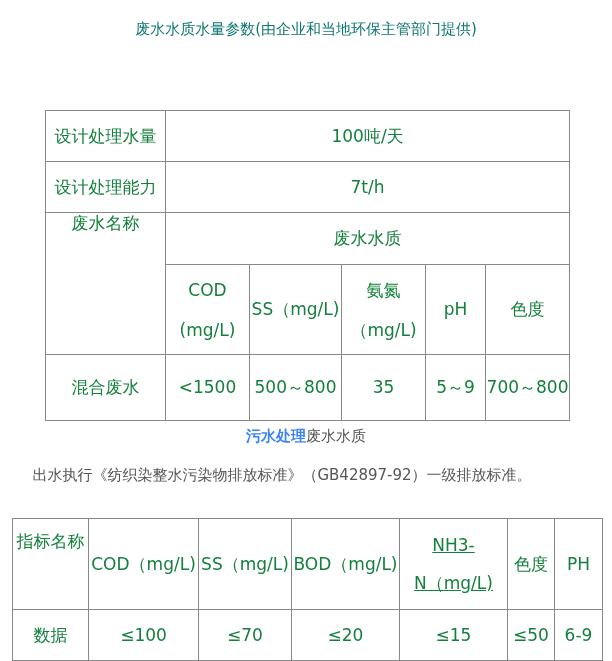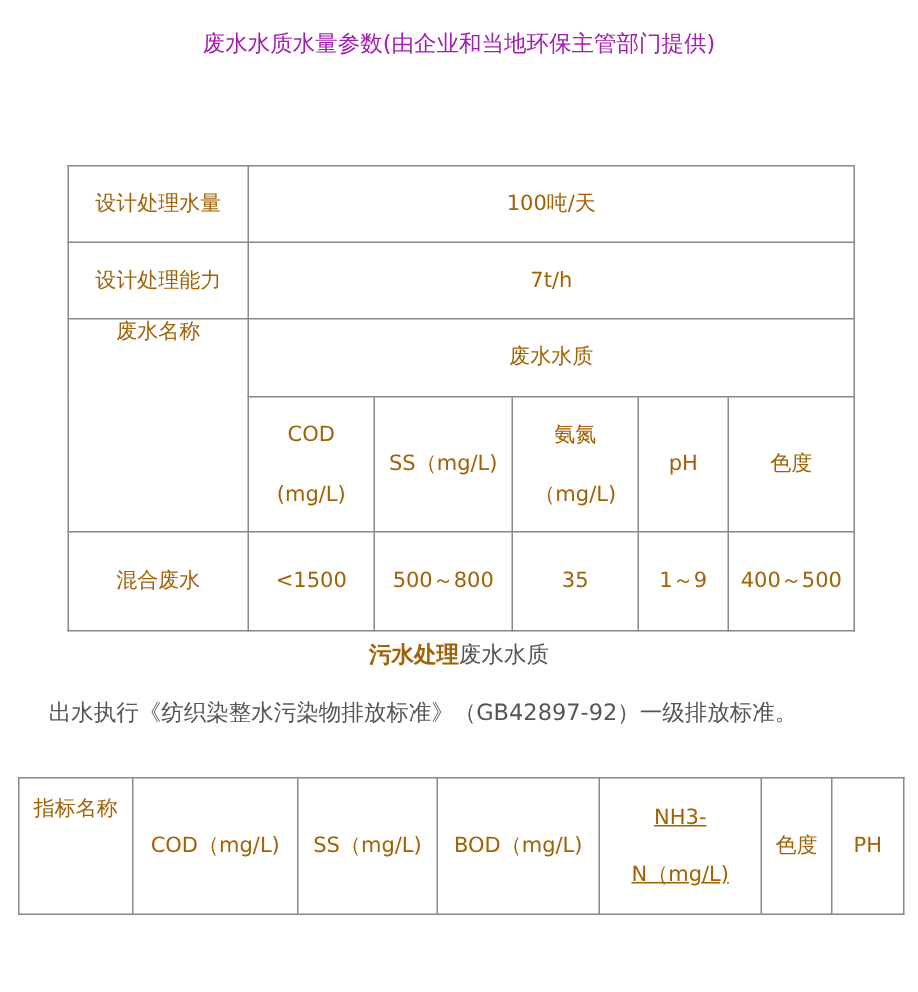--- a/index.html
+++ b/index.html
@@ -1,24 +1,24 @@
 <!DOCTYPE html>
 <html><head>
 <meta charset="utf-8">
 <style>
   html, body { margin:0; padding:0; background:#ffffff; }
   body { width:612px; height:661px; position:relative; overflow:hidden;
          font-family:"DejaVu Sans","Liberation Sans",sans-serif; color:#555555; font-size:15px; }
-  .title { position:absolute; top:20px; left:0; width:612px; text-align:center; font-size:15px; color:#a21caf; }
+  .title { position:absolute; top:20px; left:0; width:612px; text-align:center; font-size:15px; color:#0f766e; }
   table { border-collapse:collapse; position:absolute; table-layout:fixed; }
-  td { border:1px solid #888; text-align:center; vertical-align:middle; padding:0; font-size:14px; color:#a16207; line-height:1.2; }
+  td { border:1px solid #888; text-align:center; vertical-align:middle; padding:0; font-size:17px; color:#15803d; line-height:1.2; }
   #t1 { left:45px; top:110px; width:525px; border:1.5px solid #333; }
   #t2 { left:12px; top:518px; width:591px; border:1.5px solid #333; }
   .subtitle { position:absolute; top:427px; left:0; width:612px; text-align:center; font-size:15px; color:#555; }
-  .subtitle b { color:#a16207; font-weight:bold; }
+  .subtitle b { color:#3b82f6; font-weight:bold; }
   .desc { position:absolute; top:466px; left:0; width:564px; text-align:center; font-size:15px; color:#555; }
   .twoline { line-height:40px; }
   .nh3 { line-height:38px;text-decoration:underline; }
   .left-top { vertical-align:top; padding-top:12px; }
   .left-align { text-align:center; }
 </style>
 </head>
 <body>
 
 <div class="title">废水水质水量参数(由企业和当地环保主管部门提供)</div>
@@ -50,22 +50,22 @@
     <td class="left-align">SS（mg/L)</td>
     <td class="twoline"><span>氨氮</span><br><span>（mg/L)</span></td>
     <td>pH</td>
     <td>色度</td>
   </tr>
   <tr style="height:66px">
     <td>混合废水</td>
     <td>&lt;1500</td>
     <td>500～800</td>
     <td>35</td>
-    <td>1～9</td>
-    <td>400～500</td>
+    <td>5～9</td>
+    <td>700～800</td>
   </tr>
 </tbody>
   </table>
 
 <div class="subtitle"><b>污水处理</b><span>废水水质</span></div>
 
 <div class="desc">出水执行《纺织染整水污染物排放标准》（GB42897-92）一级排放标准。</div>
 
 <table id="t2">
   <colgroup>
@@ -80,14 +80,23 @@
   <tbody>
       <tr style="height:91px">
     <td class="left-top">指标名称</td>
     <td class="left-align">COD（mg/L)</td>
     <td class="left-align">SS（mg/L)</td>
     <td class="left-align">BOD（mg/L)</td>
     <td class="nh3"><span>NH3-</span><br><span>N（mg/L)</span></td>
     <td>色度</td>
     <td>PH</td>
   </tr>
+  <tr style="height:51px">
+    <td>数据</td>
+    <td>≤100</td>
+    <td>≤70</td>
+    <td>≤20</td>
+    <td>≤15</td>
+    <td>≤50</td>
+    <td>6-9</td>
+  </tr>
 </tbody>
   </table>
 
 </body></html>

